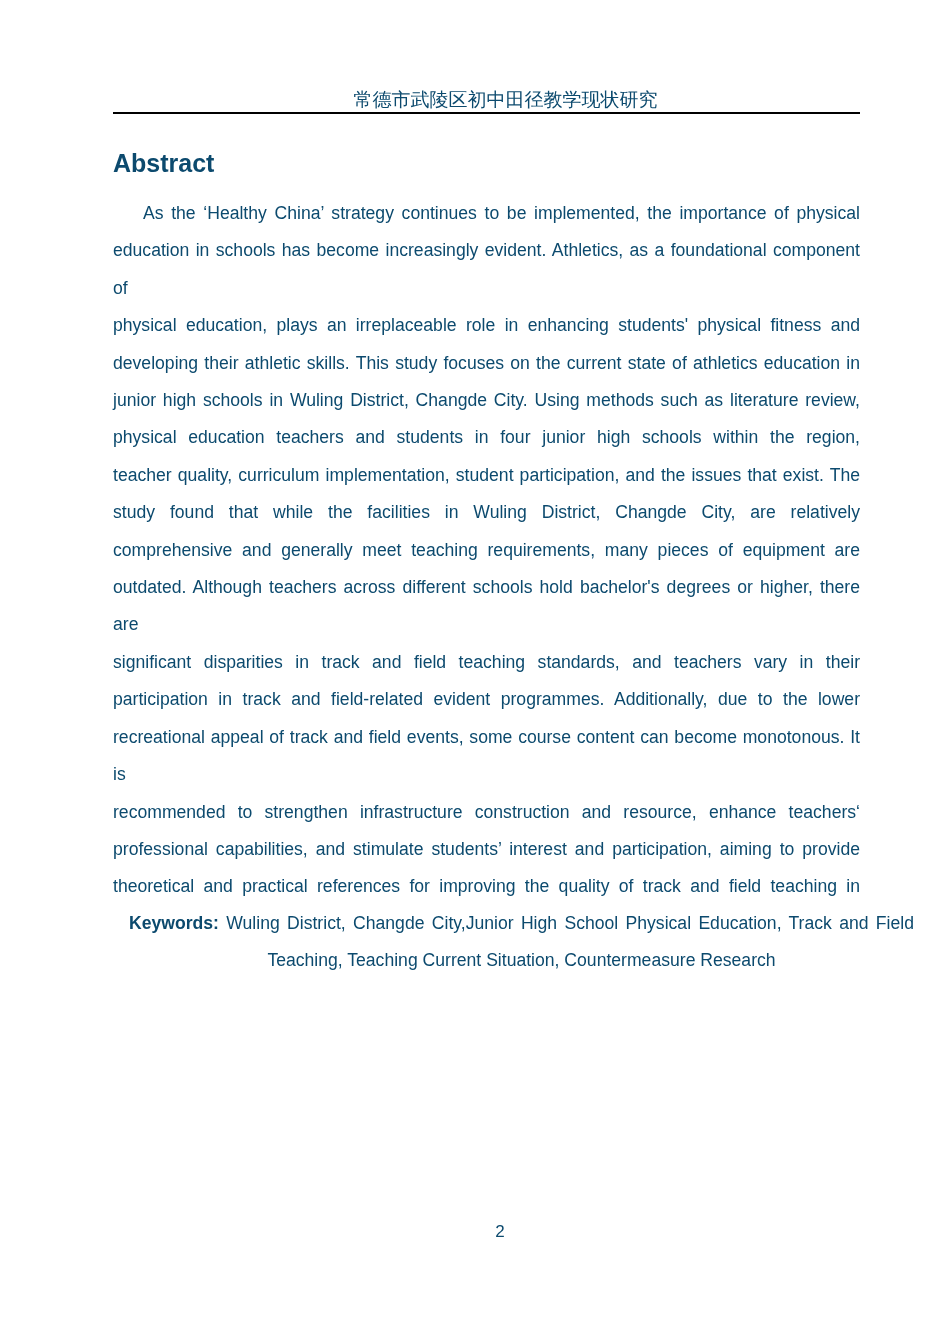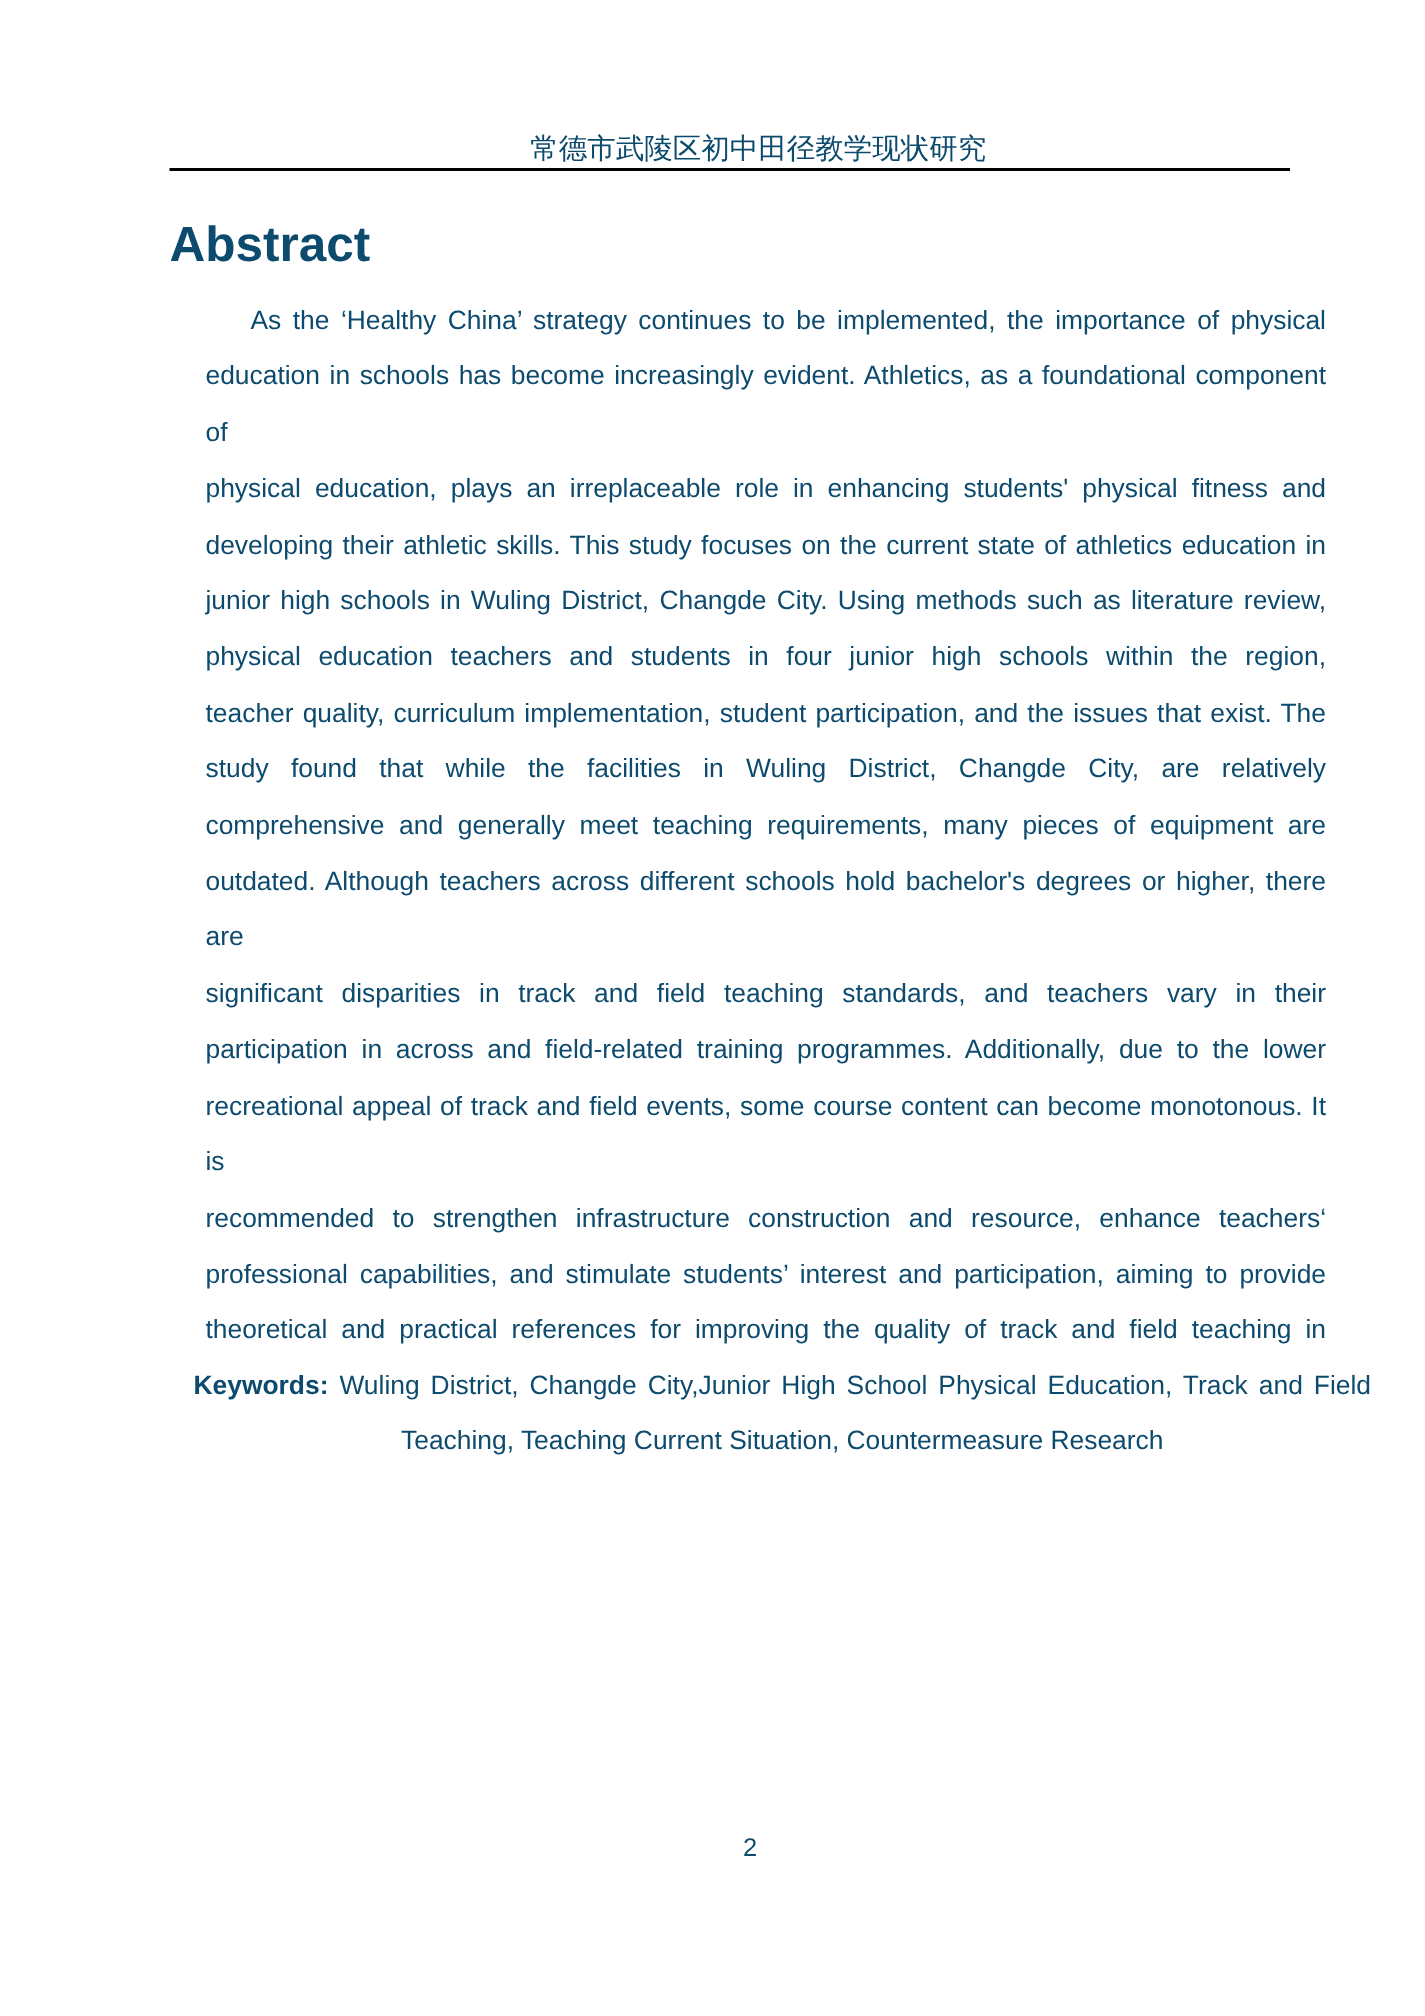--- a/index.html
+++ b/index.html
@@ -28,32 +28,31 @@
     top: 112px;
     left: 113px;
     width: 747px;
     height: 2px;
     background: #000000;
   }
   .abstract-heading {
     position: absolute;
     top: 150px;
     left: 113px;
-    font-size: 33px;
+    font-size: 25px;
     line-height: 26px;
     font-weight: bold;
   }
   .paragraph {
     position: absolute;
     top: 195px;
     left: 113px;
     width: 747px;
     font-size: 17.6px;
     line-height: 37.4px;
-    margin-left: 24px;
   }
   .body-line {
     text-align: justify;
     text-align-last: justify;
   }
   .body-line.first { text-indent: 30px; }
   .body-line.last { text-align-last: left; }
   .keywords {
     position: absolute;
     top: 905px;
@@ -95,21 +94,21 @@
       <div class="body-line">education in schools has become increasingly evident. Athletics, as a foundational component of</div>
       <div class="body-line">physical education, plays an irreplaceable role in enhancing students' physical fitness and</div>
       <div class="body-line">developing their athletic skills. This study focuses on the current state of athletics education in</div>
       <div class="body-line">junior high schools in Wuling District, Changde City. Using methods such as literature review,</div>
       <div class="body-line">physical education teachers and students in four junior high schools within the region,</div>
       <div class="body-line">teacher quality, curriculum implementation, student participation, and the issues that exist. The</div>
       <div class="body-line">study found that while the facilities in Wuling District, Changde City, are relatively</div>
       <div class="body-line">comprehensive and generally meet teaching requirements, many pieces of equipment are</div>
       <div class="body-line">outdated. Although teachers across different schools hold bachelor's degrees or higher, there are</div>
       <div class="body-line">significant disparities in track and field teaching standards, and teachers vary in their</div>
-      <div class="body-line">participation in across and field-related training programmes. Additionally, due to the lower</div>
+      <div class="body-line">participation in track and field-related evident programmes. Additionally, due to the lower</div>
       <div class="body-line">recreational appeal of track and field events, some course content can become monotonous. It is</div>
       <div class="body-line">recommended to strengthen infrastructure construction and resource, enhance teachers‘</div>
       <div class="body-line">professional capabilities, and stimulate students’ interest and participation, aiming to provide</div>
       <div class="body-line">theoretical and practical references for improving the quality of track and field teaching in</div>
     </div>
 
   <div class="keywords">
     <div class="kw-line1"><span class="kw-label">Keywords:</span><span> Wuling District, Changde City,Junior High School Physical Education, Track and Field</span></div>
     <div class="kw-line2">Teaching, Teaching Current Situation, Countermeasure Research</div>
   </div>

